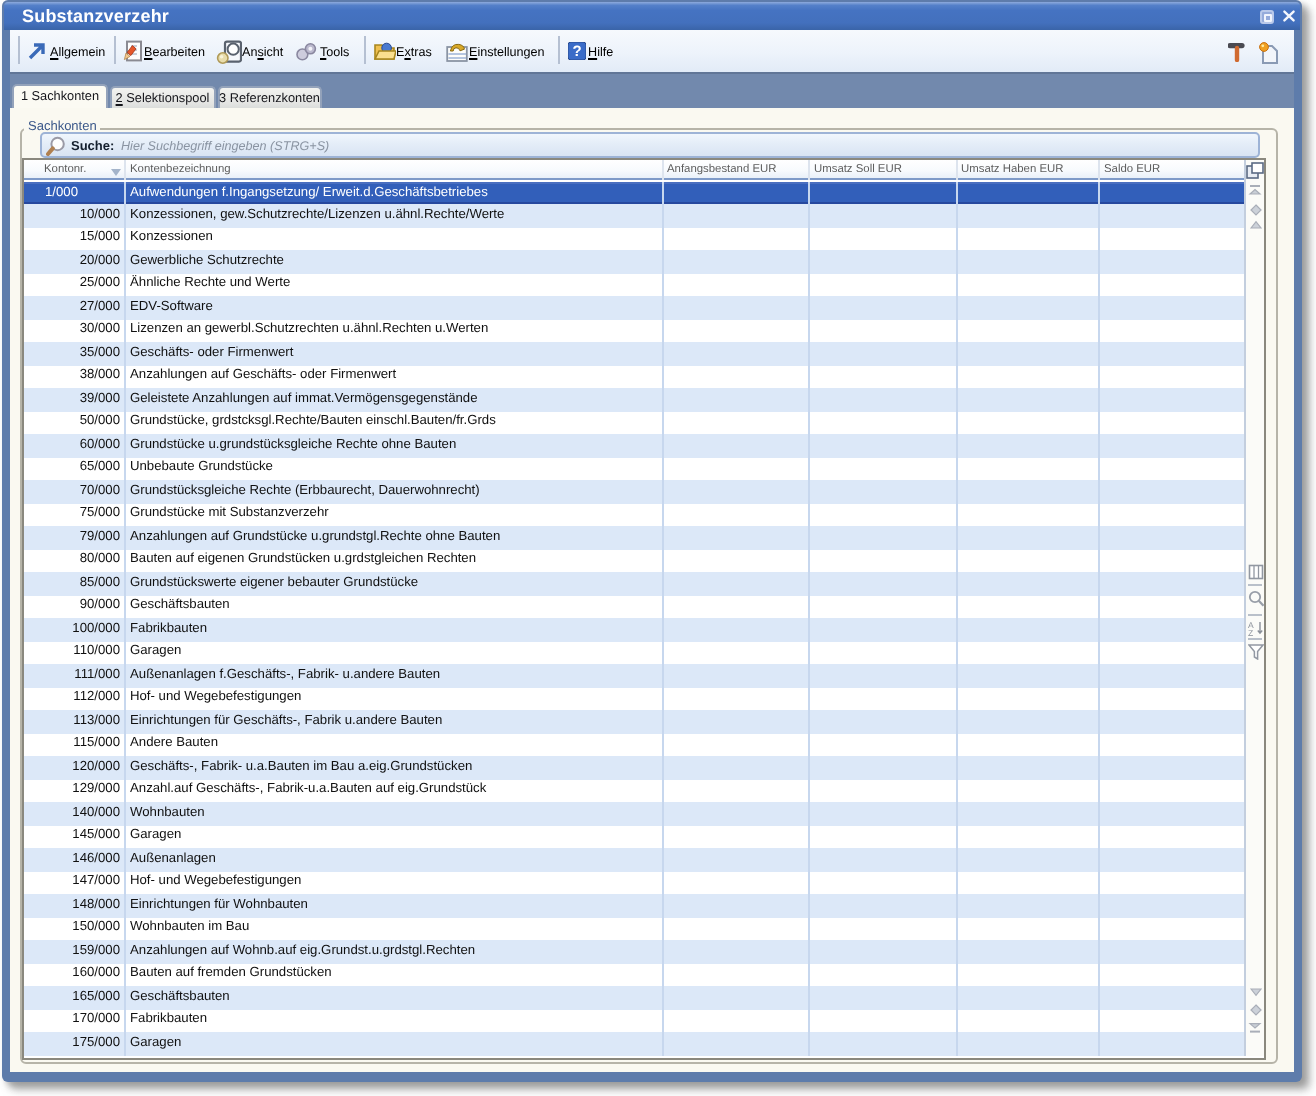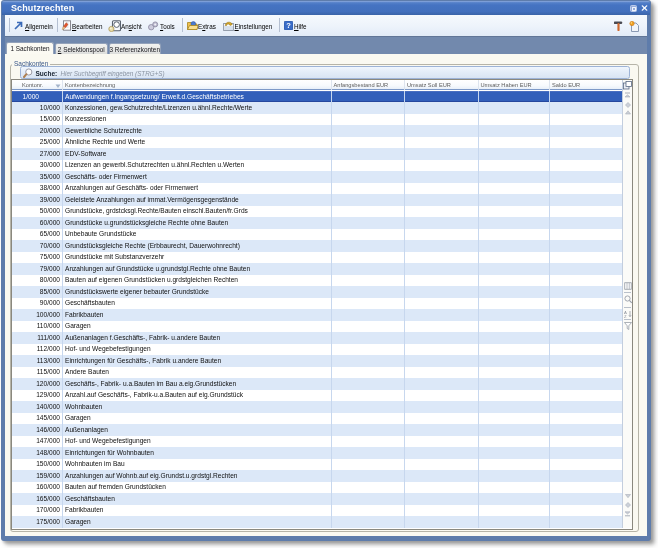--- a/index.html
+++ b/index.html
@@ -52,21 +52,21 @@
   .sel .c1 { text-align:left; padding-left:10.5px; width:100px; }
   .gridlines { position:absolute; left:0; top:0; width:610px; height:448px; pointer-events:none; }
   .vline { position:absolute; top:11px; width:1px; height:437px; background:#c7d7ee; }
   .vlineh { position:absolute; top:0; width:1px; height:10.5px; background:#dde4ee; }
   .strip { position:absolute; left:609.5px; top:0px; width:10px; height:448px; background:#fbfbf8; border-left:1px solid #c3cede; }
 </style>
 </head>
 <body>
 <div class="win">
   <div class="titlebar">
-    <div class="title-text">Schutzrechten</div>
+    <div class="title-text">Substanzverzehr</div>
   </div>
   <div class="btn-restore"></div>
   <svg class="xwrap" viewBox="0 0 7 8">
       <path d="M1.2 1.8 L5.8 6.2 M5.8 1.8 L1.2 6.2" stroke="#f4f7fd" stroke-width="1.2" stroke-linecap="round"></path>
     </svg>
 
   <div class="toolbar">
     <div class="tsep" style="left:3.5px"></div>
     <svg class="abs" style="left:9px;top:6px" width="9" height="9" viewBox="0 0 9 9">
         <path d="M1 8 L7 2 M3 1.5 L7.5 1.5 L7.5 6" stroke="#3a6ab8" stroke-width="1.7" fill="none"></path>

